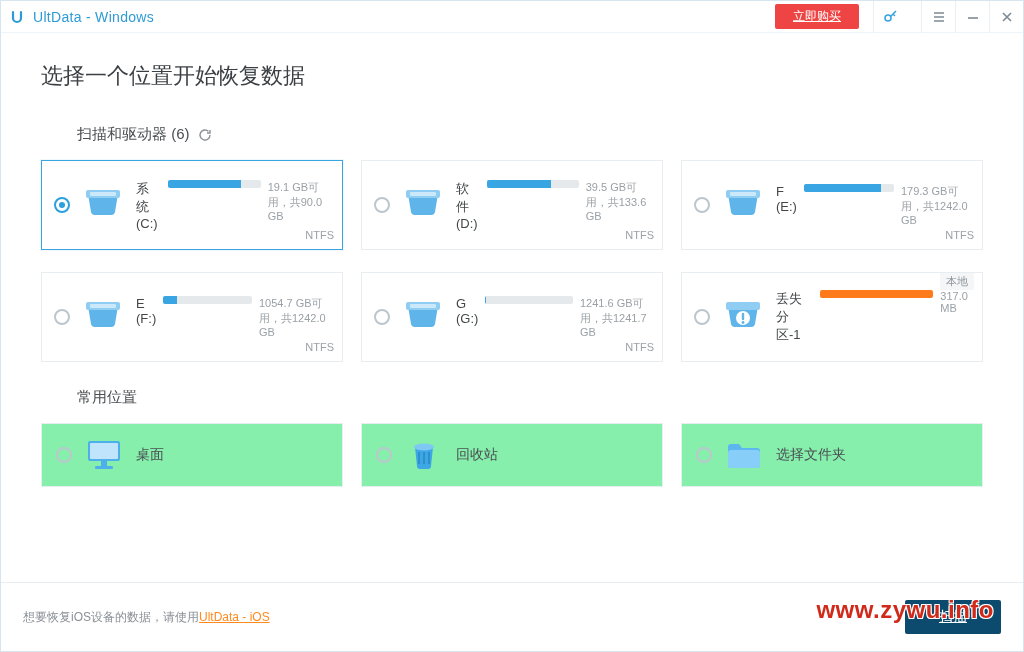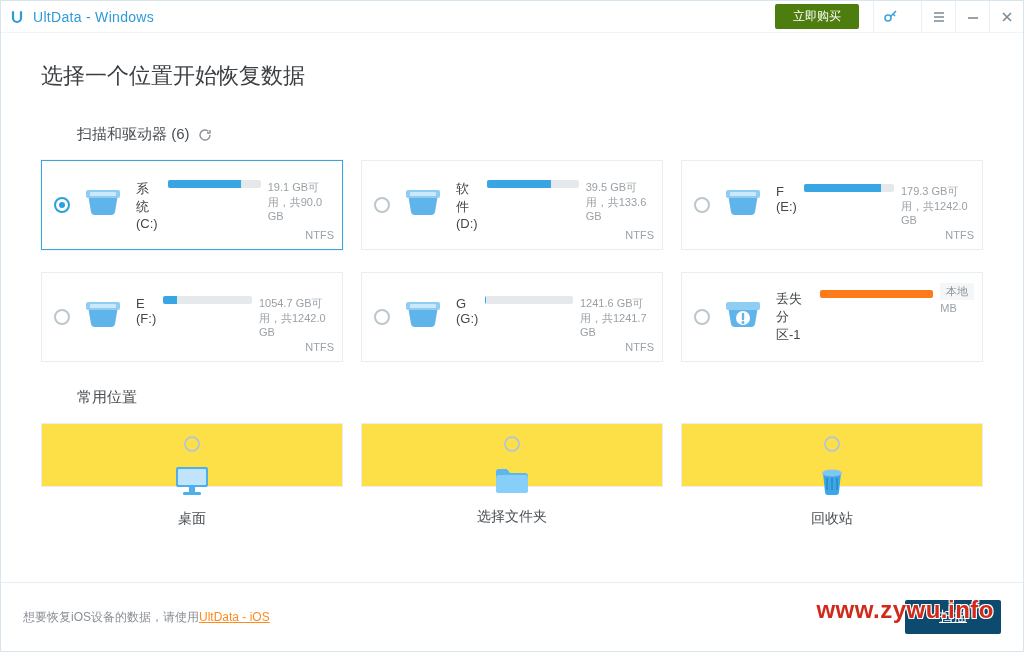--- a/index.html
+++ b/index.html
@@ -25,27 +25,28 @@
     align-items: center;
     justify-content: space-between;
     padding: 0 0 0 8px;
     border-bottom: 1px solid #eef4f8;
   }
   .titlebar-left { display: flex; align-items: center; gap: 8px; }
   .app-icon { width: 16px; height: 16px; display: flex; align-items: center; justify-content: center; }
   .app-title { font-size: 14px; color: #2e9bd6; letter-spacing: 0.3px; }
   .titlebar-right { display: flex; align-items: center; gap: 0; }
   .buy-btn {
-    background: #4d7c0f;
+    background: #ef4444;
     color: #fff;
     font-size: 12px;
     padding: 4px 18px;
     border-radius: 2px;
     margin-right: 14px;
     cursor: pointer;
+    text-decoration: underline;
   }
   .tb-iconbtn {
     width: 34px; height: 32px;
     display: flex; align-items: center; justify-content: center;
     color: #3aa4df; cursor: pointer;
     border-left: 1px solid #e9eff3;
   }
   .tb-iconbtn.gray { color: #7d8a93; }
   .tb-iconbtn svg { stroke: currentColor; }
   
@@ -107,30 +108,29 @@
     width: 100%; height: 8px; background: #e6e9eb; border-radius: 2px; overflow: hidden;
   }
   .progress-fill { height: 100%; background: #39a6e3; }
   .progress-fill.warn { background: #ff7a1a; }
   .drive-sub { font-size: 11px; color: #9aa1a6; }
   .fs-badge {
     position: absolute; right: 8px; bottom: 8px;
     font-size: 11px; color: #9aa1a6;
   }
   .top-badge {
-    position: absolute; right: 8px; top: 10px;
+    position: absolute; right: 8px; top: 0;
     font-size: 11px; color: #8d949a; background:#f4f6f7; padding:1px 6px;
   }
   .loc-card {
     border: 1px solid #e7edf1;
-    background: #fde047;
+    background: #86efac;
     padding: 12px 14px;
     display: flex; align-items: center; gap: 12px;
     height: 64px;
-    flex-direction: column;
   }
   .loc-icon { width: 40px; height: 36px; display:flex; align-items:center; justify-content:center; }
   .loc-label { font-size: 14px; color: #4a4f53; }
   
   .footer {
     height: 69px;
     border-top: 1px solid #e7edf1;
     display: flex; align-items: center; justify-content: space-between;
     padding: 0 22px;
     position: relative;
@@ -333,38 +333,38 @@
               <rect x="5" y="5" width="28" height="16" rx="1" fill="#bfe4fb"></rect>
               <rect x="16" y="23" width="6" height="5" fill="#4eb0eb"></rect>
               <rect x="10" y="28" width="18" height="3" rx="1.2" fill="#4eb0eb"></rect>
             </svg>
           </span>
           <span class="loc-label">桌面</span>
         </div>
         <div class="loc-card">
           <span class="radio"></span>
           <span class="loc-icon">
-            <svg width="38" height="32" viewBox="0 0 38 32">
-              <path d="M3 8a3 3 0 0 1 3-3h8l3 4h15a3 3 0 0 1 3 3v14a3 3 0 0 1-3 3H6a3 3 0 0 1-3-3Z" fill="#5db6ef"></path>
-              <rect x="3" y="11" width="32" height="18" rx="3" fill="#87cef8"></rect>
-            </svg>
-          </span>
-          <span class="loc-label">选择文件夹</span>
-        </div>
-        <div class="loc-card">
-          <span class="radio"></span>
-          <span class="loc-icon">
             <svg width="34" height="34" viewBox="0 0 34 34">
               <path d="M8 9h18l-2 19a3 3 0 0 1-3 3H13a3 3 0 0 1-3-3Z" fill="#3da6e5"></path>
               <ellipse cx="17" cy="9" rx="10" ry="3.6" fill="#7fc8f4"></ellipse>
               <path d="M12 14v12M17 14v12M22 14v12" stroke="#2a87c2" stroke-width="1.4"></path>
             </svg>
           </span>
           <span class="loc-label">回收站</span>
         </div>
+        <div class="loc-card">
+          <span class="radio"></span>
+          <span class="loc-icon">
+            <svg width="38" height="32" viewBox="0 0 38 32">
+              <path d="M3 8a3 3 0 0 1 3-3h8l3 4h15a3 3 0 0 1 3 3v14a3 3 0 0 1-3 3H6a3 3 0 0 1-3-3Z" fill="#5db6ef"></path>
+              <rect x="3" y="11" width="32" height="18" rx="3" fill="#87cef8"></rect>
+            </svg>
+          </span>
+          <span class="loc-label">选择文件夹</span>
+        </div>
       </div>
 
   </div>
 
   <div class="footer">
     <div class="footer-text">
       <span>想要恢复iOS设备的数据，请使用</span><a>UltData - iOS</a>
     </div>
     <span class="scan-btn">扫描</span>
   </div>

